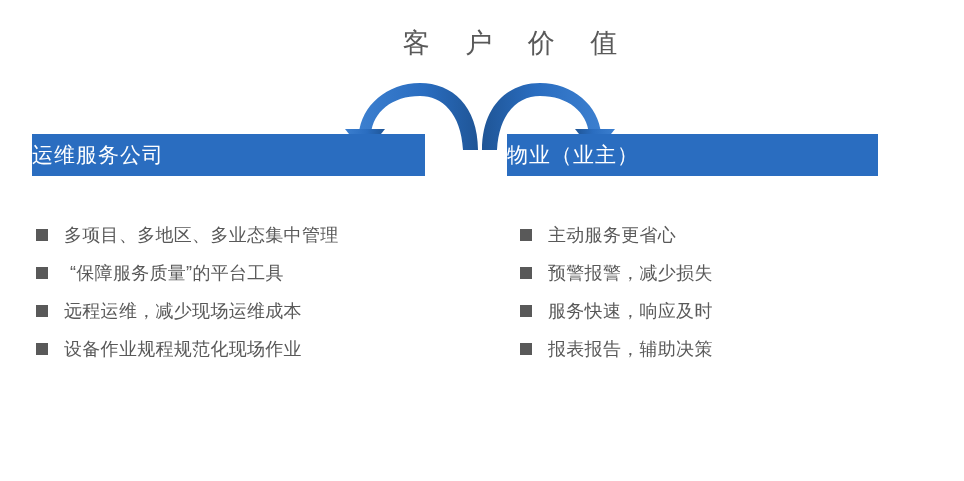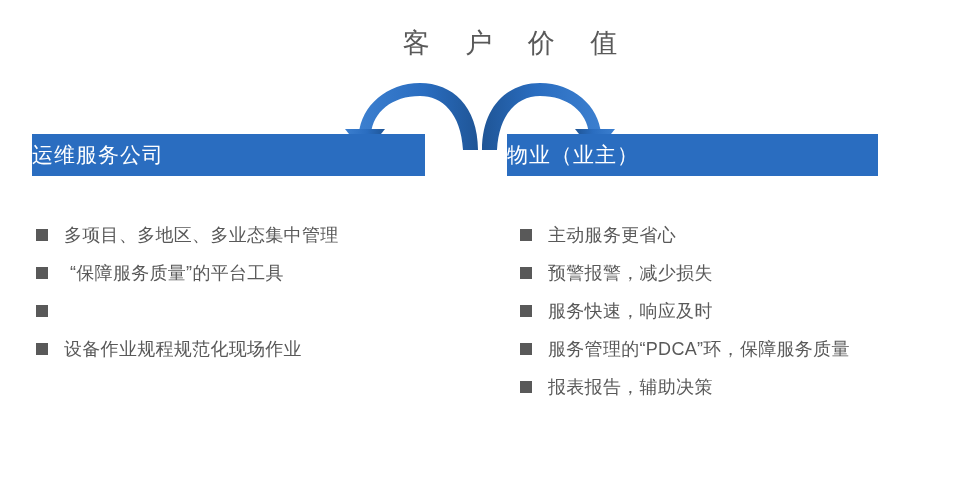--- a/index.html
+++ b/index.html
@@ -165,20 +165,21 @@
     <div class="bullet-row">
       <span class="bullet-marker"></span>
       <span class="bullet-text">多项目、多地区、多业态集中管理</span>
     </div>
     <div class="bullet-row">
       <span class="bullet-marker"></span>
       <span class="bullet-text indented">“保障服务质量”的平台工具</span>
     </div>
     <div class="bullet-row">
       <span class="bullet-marker"></span>
+      <span class="bullet-text">远程运维，减少现场运维成本</span>
     </div>
     <div class="bullet-row">
       <span class="bullet-marker"></span>
       <span class="bullet-text">设备作业规程规范化现场作业</span>
     </div>
   </div>
 
   <div id="col-right" class="bullet-col">
     <div class="bullet-row">
       <span class="bullet-marker"></span>
@@ -187,21 +188,17 @@
     <div class="bullet-row">
       <span class="bullet-marker"></span>
       <span class="bullet-text">预警报警，减少损失</span>
     </div>
     <div class="bullet-row">
       <span class="bullet-marker"></span>
       <span class="bullet-text">服务快速，响应及时</span>
     </div>
     <div class="bullet-row">
       <span class="bullet-marker"></span>
-      <span class="bullet-text">服务管理的“PDCA”环，保障服务质量</span>
-    </div>
-    <div class="bullet-row">
-      <span class="bullet-marker"></span>
       <span class="bullet-text">报表报告，辅助决策</span>
     </div>
   </div>
 
 </div>
 
 </body></html>

